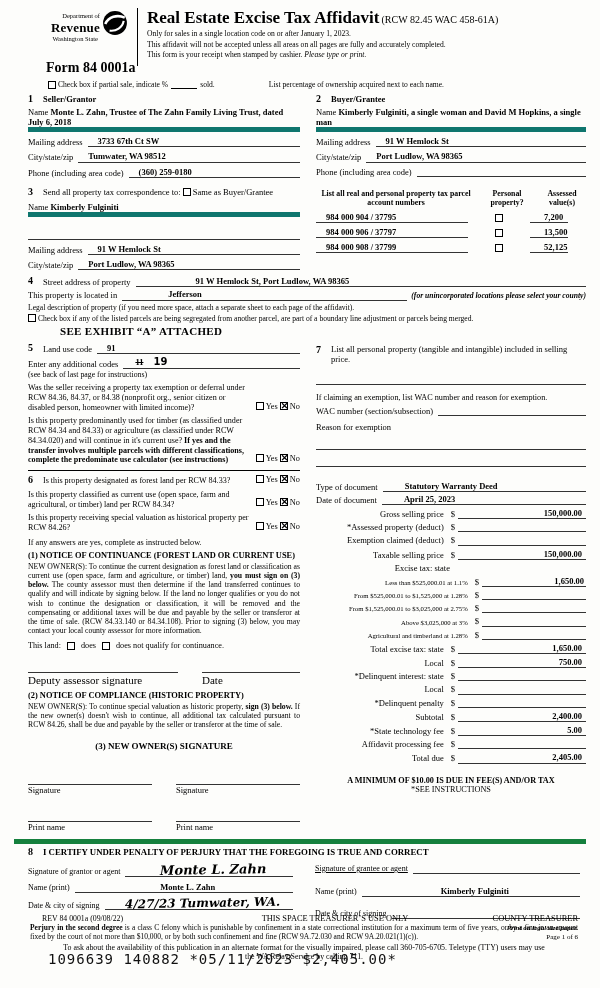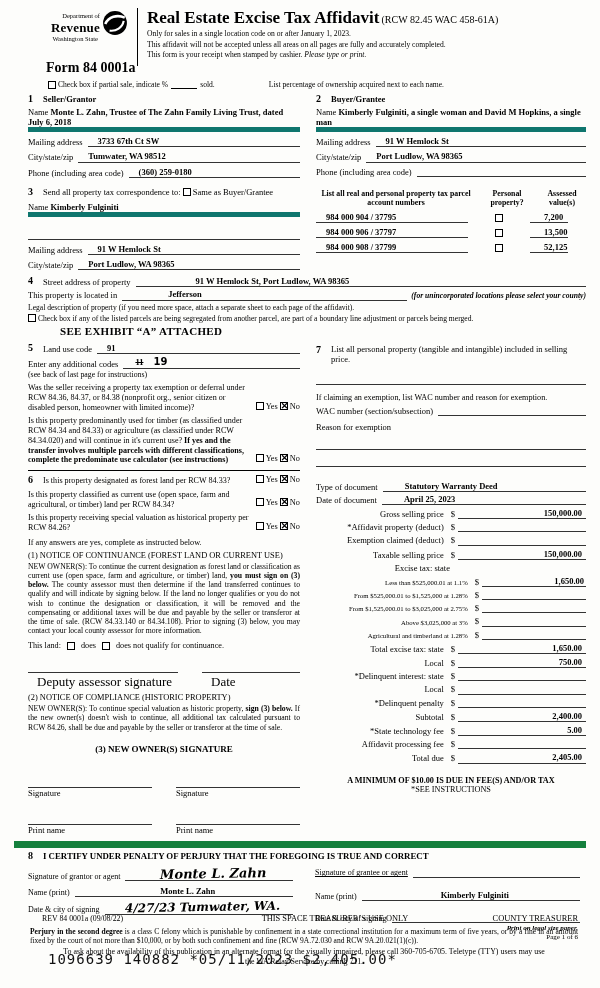--- a/index.html
+++ b/index.html
@@ -56,42 +56,42 @@
   .exhibit { font-weight:bold; font-size:11px; padding-left:32px; margin-top:2px; letter-spacing:.3px;}
   
   .qrow { display:flex; align-items:flex-end; margin-top:4px; }
   .qtext { flex:1; padding-right:6px; font-size:8.1px;}
   .qyn { white-space:nowrap; font-size:8.3px; padding-bottom:1px;}
   .struck { text-decoration:line-through; font-weight:bold; padding:0 2px; }
   .addl-code { font-family:"DejaVu Sans", sans-serif; font-size:10px; font-weight:bold; padding-left:8px; }
   .see-back { font-size:7.8px; margin-top:1px; }
   .sec6 { border-top:1px solid #000; margin-top:5px; padding-top:2px; }
   .if-yes { margin-top:5px; font-size:8.2px; }
-  .notice-title { font-weight:normal; font-size:8.4px; margin-top:3px; }
+  .notice-title { font-weight:bold; font-size:8.4px; margin-top:3px; }
   .notice-body { font-size:7.7px; text-align:justify; margin-top:1px; }
   .thisland { margin-top:5px; display:flex; gap:6px; align-items:center; font-size:8.2px;}
   .dep-row { display:flex; gap:24px; margin-top:12px; }
   .dep-a { width:150px; } .dep-b { flex:1; }
-  .topline { border-top:1px solid #333; padding-top:1px; font-size:13px;margin-left:9px;}
+  .topline { border-top:1px solid #333; padding-top:1px; font-size:11px;}
   .owners-title { text-align:center; font-weight:bold; font-size:9px; margin-top:12px; }
   .sig-pair { display:flex; gap:24px; margin-top:22px; }
   .sig-pair > div { flex:1; }
   
   .s7head { display:flex; margin-top:2px;}
   .mrow { display:flex; justify-content:flex-end; align-items:flex-end; margin-top:3px; }
   .mlabel { text-align:right; padding-right:7px; white-space:nowrap; }
   .mdollar { padding-right:3px; }
   .mval { width:128px; border-bottom:1px solid #333; text-align:right; font-weight:bold; padding-right:4px; min-height:10px;}
   .mval-sm { width:104px; border-bottom:1px solid #333; text-align:right; font-weight:bold; padding-right:2px; min-height:9px;}
   .rate-label { font-size:6.7px; text-align:right; padding-right:7px; white-space:nowrap;}
   .excise-hdr { text-align:right; padding-right:136px; margin-top:3px; }
   .minimum { text-align:center; font-weight:bold; font-size:8.2px; margin-top:12px; }
   .seeinstr { text-align:center; font-size:8.2px; }
   
-  .sec8 { border-top:7px solid #15803d; margin:6px 14px 0 14px; padding:2px 6px 0 14px; }
+  .sec8 { border-top:5px solid #15803d; margin:6px 14px 0 14px; padding:2px 6px 0 14px; }
   .s8head { font-weight:bold; font-size:8.8px; }
   .s8grid { display:flex; gap:22px; }
   .s8col { flex:1; }
   .hand { font-family:"DejaVu Serif", serif; font-style:italic; font-weight:bold; font-size:13px; transform:rotate(-1deg); display:inline-block; line-height:.9;}
   .hand-sm { font-size:12px; }
   .perjury { font-size:7.5px; text-align:justify; margin-top:4px; padding:0 2px;}
   .altformat { font-size:7.9px; text-align:center; margin-top:2px; padding:0 30px;}
   
   .footer { position:absolute; left:0; right:0; bottom:20px; }
   .foot-row { display:flex; align-items:flex-start; padding:0 22px 0 42px; }
@@ -344,21 +344,21 @@
           </div>
       </div>
 
       <div>
         <div class="mrow">
             <span class="mlabel">Gross selling price</span>
             <span class="mdollar">$</span>
             <span class="mval">150,000.00</span>
           </div>
         <div class="mrow">
-            <span class="mlabel">*Affidavit property (deduct)</span>
+            <span class="mlabel">*Assessed property (deduct)</span>
             <span class="mdollar">$</span>
             <span class="mval"></span>
           </div>
         <div class="mrow">
             <span class="mlabel">Exemption claimed (deduct)</span>
             <span class="mdollar">$</span>
             <span class="mval"></span>
           </div>
         <div class="mrow">
             <span class="mlabel">Taxable selling price</span>

